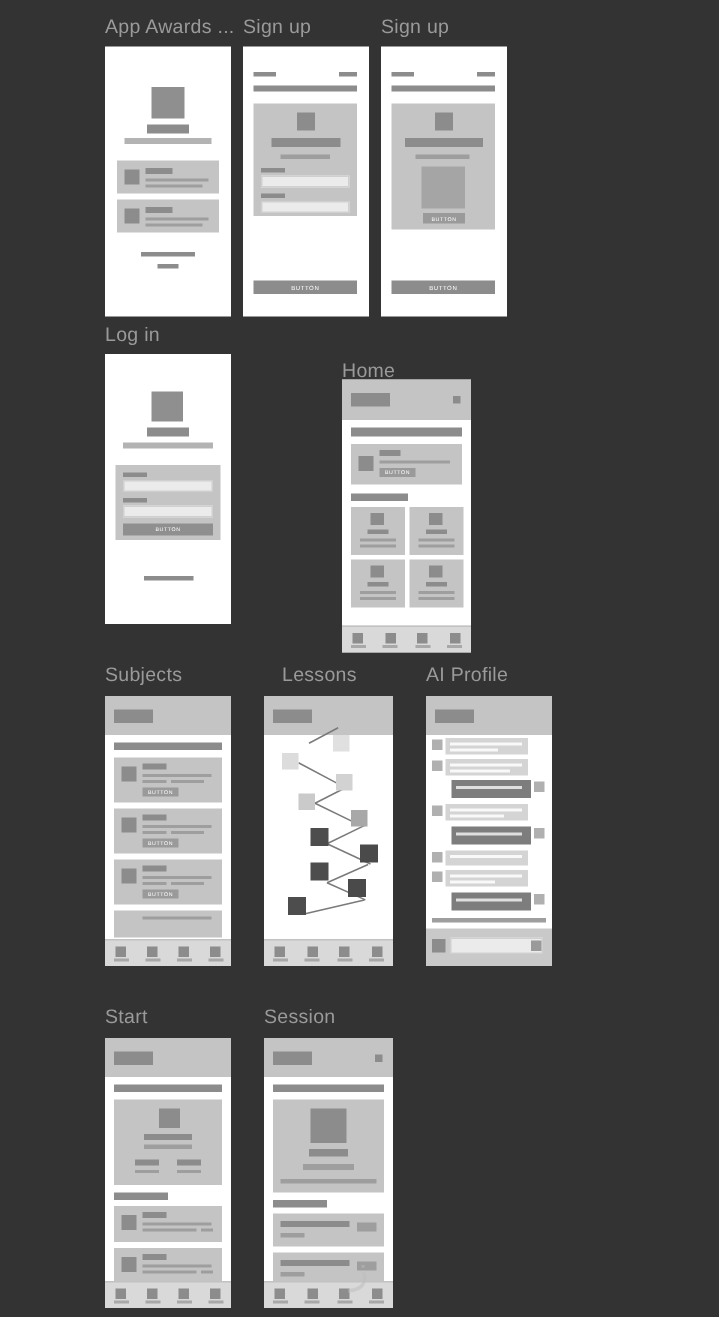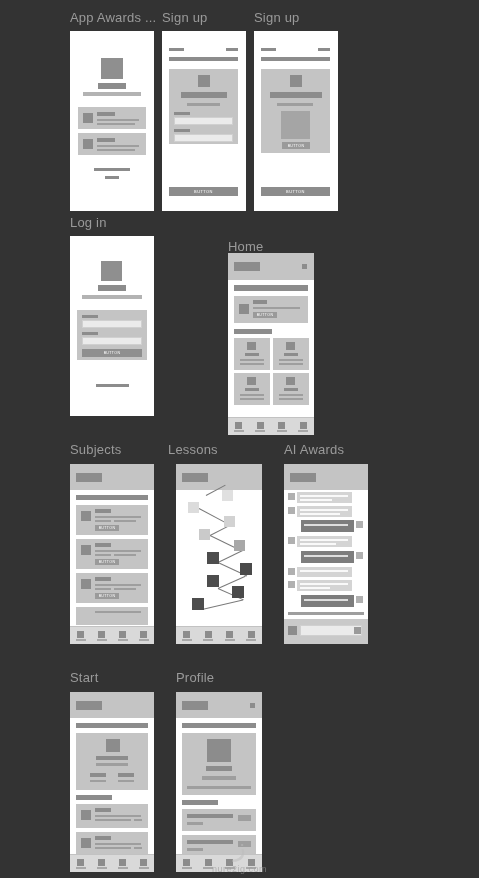--- a/index.html
+++ b/index.html
@@ -82,24 +82,24 @@
 <body>
 
 <div class="canvas">
 
   <div class="screen-label" style="left:70px;top:10px">App Awards ...</div>
   <div class="screen-label" style="left:162px;top:10px">Sign up</div>
   <div class="screen-label" style="left:254px;top:10px">Sign up</div>
   <div class="screen-label" style="left:70px;top:215px">Log in</div>
   <div class="screen-label" style="left:228px;top:239px">Home</div>
   <div class="screen-label" style="left:70px;top:442px">Subjects</div>
-  <div class="screen-label" style="left:168px;top:442px">Lessons</div>
-  <div class="screen-label" style="left:284px;top:442px">AI Awards</div>
+  <div class="screen-label" style="left:188px;top:442px">Lessons</div>
+  <div class="screen-label" style="left:284px;top:442px">AI Profile</div>
   <div class="screen-label" style="left:70px;top:670px">Start</div>
-  <div class="screen-label" style="left:176px;top:670px">Profile</div>
+  <div class="screen-label" style="left:176px;top:670px">Session</div>
 
   <div class="phone" style="left:70px;top:31px;width:84px;height:180px">
     <div class="sq" style="left:31px;top:27px;width:22px;height:21px;background:#8f8f8f"></div>
     <div class="bar dk" style="left:28px;top:52px;width:28px;height:6px"></div>
     <div class="bar" style="left:13px;top:61px;width:58px;height:4px"></div>
 
     <div class="panel" style="left:8px;top:76px;width:68px;height:22px">
       <div class="sq" style="left:5px;top:6px;width:10px;height:10px"></div>
       <div class="bar dk" style="left:19px;top:5px;width:18px;height:4px"></div>
       <div class="bar md" style="left:19px;top:12px;width:42px;height:2px"></div>
@@ -487,15 +487,14 @@
           <div class="navlbl"></div>
         </div>
       <div class="navitem">
           <div class="navicon"></div>
           <div class="navlbl"></div>
         </div>
     </div>
   </div>
 
   <div class="wm-glyph">ز</div>
-  <div class="watermark">nure2ig.com</div>
 
 </div>
 
 </body></html>

